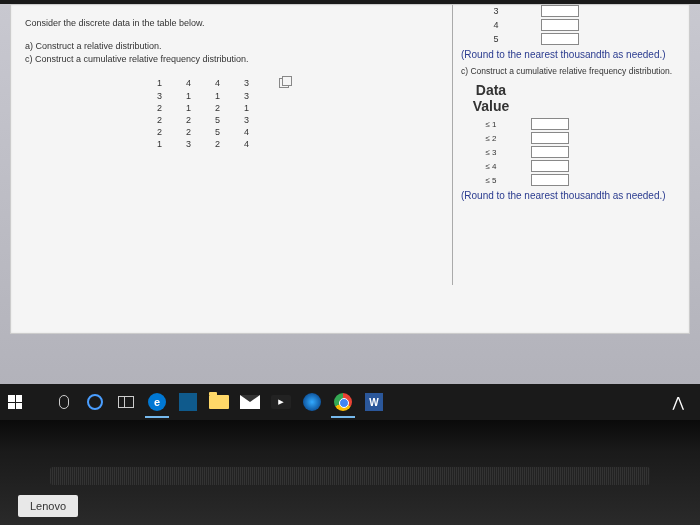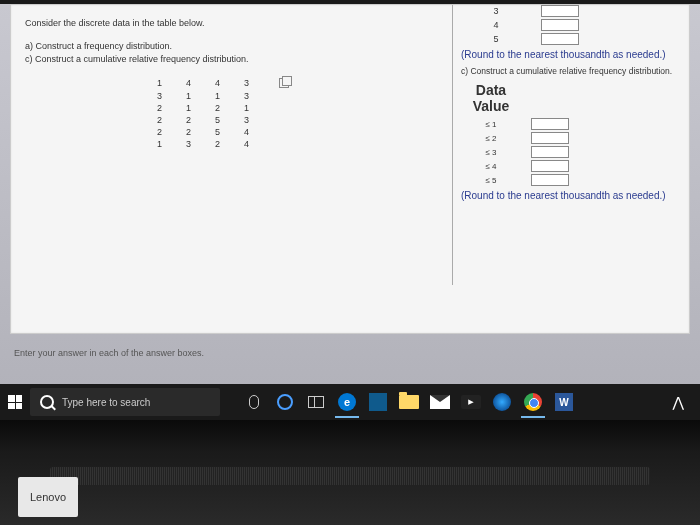--- a/index.html
+++ b/index.html
@@ -49,32 +49,32 @@
 .mail-ic{width:20px;height:14px;background:#fff;position:relative}
 .mail-ic::before{content:"";position:absolute;border-left:10px solid transparent;border-right:10px solid transparent;border-top:7px solid #333;top:0;left:0}
 .yt-ic{width:20px;height:14px;background:#222;border-radius:2px;display:flex;align-items:center;justify-content:center;color:#fff;font-size:7px}
 .circ-blue{width:18px;height:18px;background:radial-gradient(circle,#3af,#037);border-radius:50%}
 .chrome-ic{width:18px;height:18px;border-radius:50%;background:conic-gradient(#ea4335 0 120deg,#fbbc05 120deg 240deg,#34a853 240deg 360deg);position:relative}
 .chrome-ic::before{content:"";position:absolute;width:8px;height:8px;background:#4285f4;border-radius:50%;top:5px;left:5px;border:1px solid #fff}
 .word-ic{width:18px;height:18px;background:#2b579a;color:#fff;font-size:10px;font-weight:bold;display:flex;align-items:center;justify-content:center}
 .sys-tray{margin-left:auto;color:#fff;font-size:14px;padding-right:8px}
 .bezel{position:absolute;bottom:0;width:700px;height:105px;background:linear-gradient(to bottom,#0a0a0a,#1a1a1a 30%,#2a2a2a);}
 .hinge{position:absolute;bottom:40px;left:50px;right:50px;height:18px;background:repeating-linear-gradient(90deg,#333 0,#333 1px,#222 1px,#222 2px);border-radius:3px}
-.lenovo-badge{position:absolute;bottom:8px;left:18px;background:#e8e8e8;padding:14px 12px;font-size:11px;color:#333;border-radius:2px;font-weight:500}
+.lenovo-badge{position:absolute;bottom:8px;left:18px;background:#e8e8e8;padding:5px 12px;font-size:11px;color:#333;border-radius:2px;font-weight:500}
 .underline-active{position:absolute;bottom:-2px;left:2px;right:2px;height:2px;background:#76b9ed}
 </style>
 </head>
 <body>
 
 <div class="screen">
   <div class="content-box">
     <div class="instructions">
       <div class="intro">Consider the discrete data in the table below.</div>
       <div class="questions">
-        <div>a) Construct a frequency distribution.</div>
+        <div>a) Construct a relative distribution.</div>
         <div>c) Construct a cumulative relative frequency distribution.</div>
       </div>
     </div>
 
     <div class="data-grid">
       <table>
         <tbody>
             <tr>
               <td>1</td>
               <td>4</td>
@@ -154,34 +154,29 @@
             <span class="input-box small"></span>
           </div>
         <div class="cum-row">
             <span class="col1">≤ 5</span>
             <span class="input-box small"></span>
           </div>
       </div>
       <div class="round-note">(Round to the nearest thousandth as needed.)</div>
     </div>
   </div>
-  <div class="answer-note">Enter your answer in each of the answer boxes.</div>
 </div>
 
 <div class="taskbar">
   <div class="win-icon">
       <span></span>
       <span></span>
       <span></span>
       <span></span>
     </div>
-  <div class="search-box">
-    <div class="search-circle"></div>
-    <span class="search-text">Type here to search</span>
-  </div>
   <div class="task-icons">
     <div class="tic">
         <div class="mic"></div>
       </div>
     <div class="tic">
         <div class="cortana-ring"></div>
       </div>
     <div class="tic">
         <div class="task-view"></div>
       </div>

